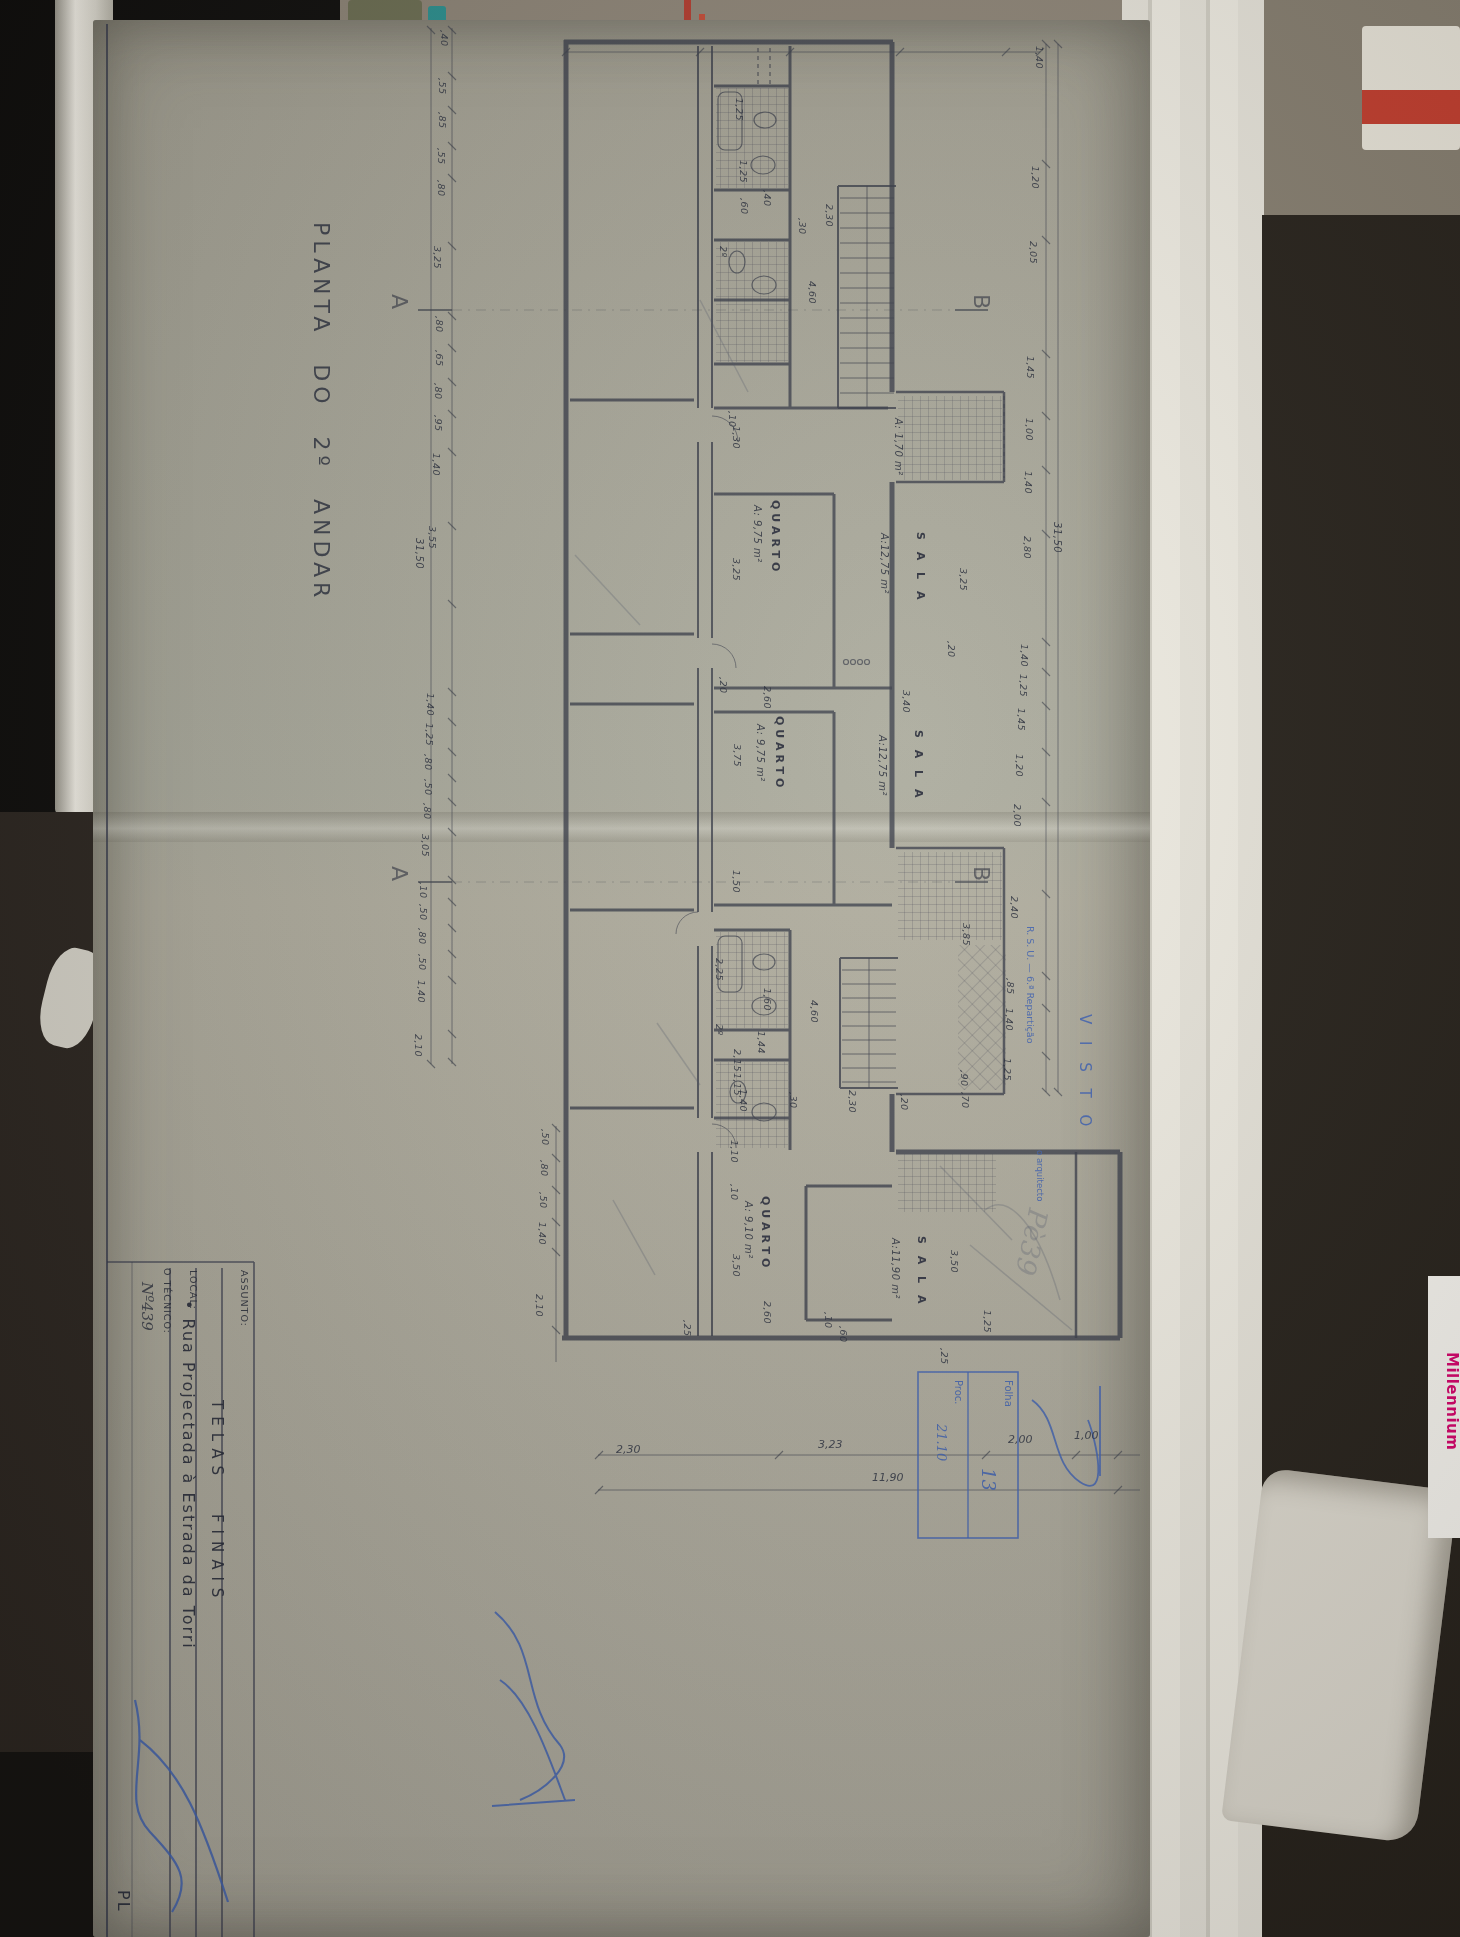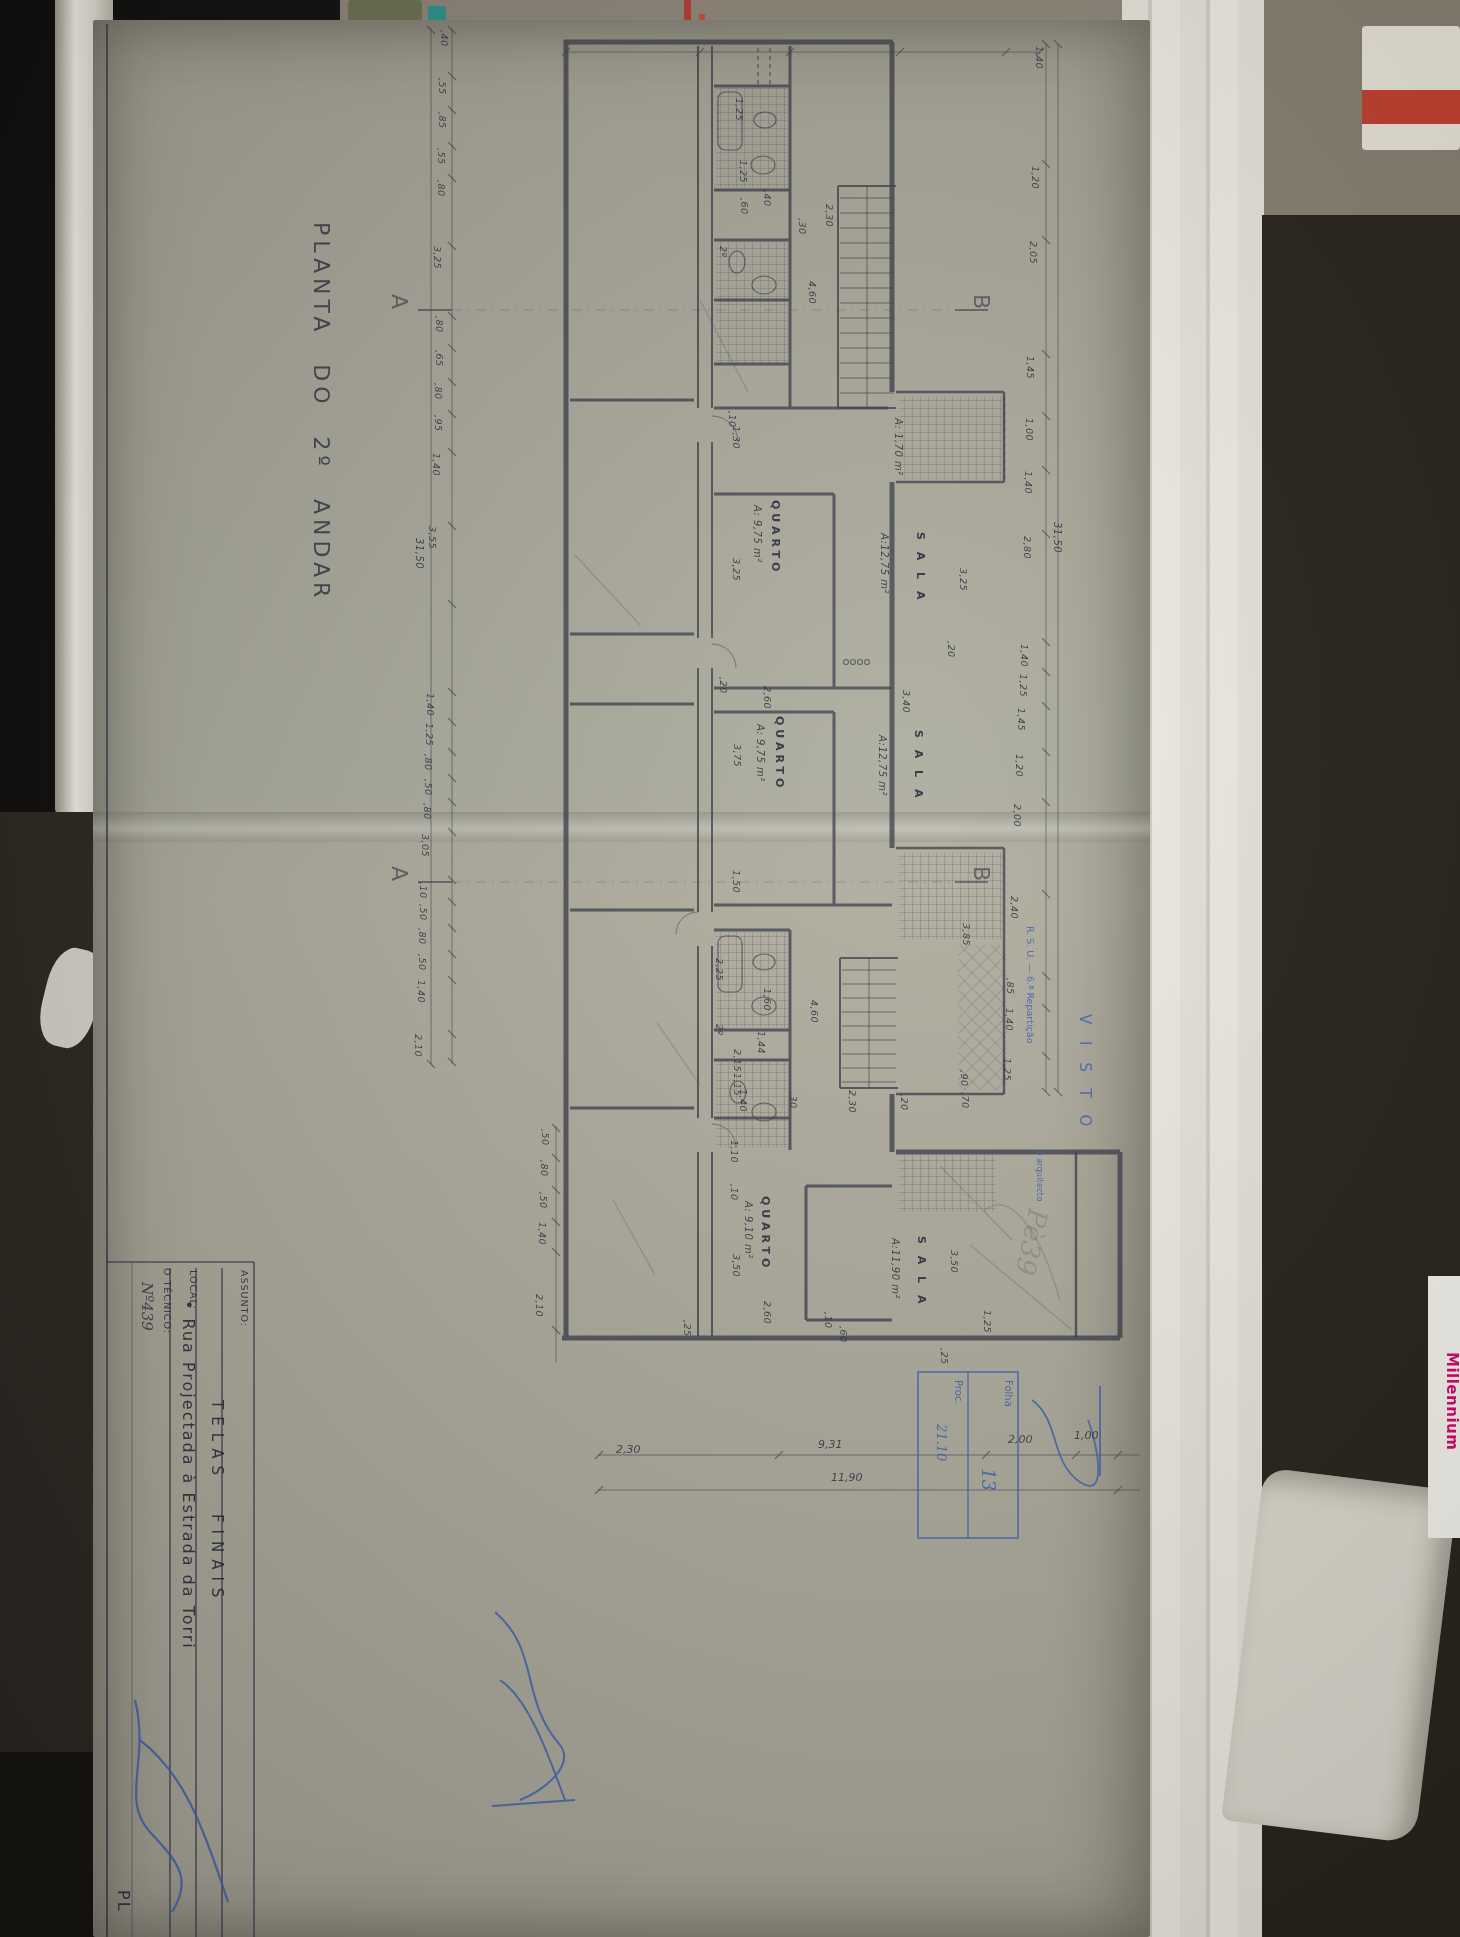--- a/index.html
+++ b/index.html
@@ -307,17 +307,17 @@
     <span class="lab dim rot" style="left: 1019px; top: 896px;">2,40</span>
     <span class="lab dim rot" style="left: 1015px; top: 978px;">,85</span>
     <span class="lab dim rot" style="left: 1014px; top: 1008px;">1,40</span>
     <span class="lab dim rot" style="left: 1012px; top: 1058px;">1,25</span>
     <span class="lab dim rot" style="left: 550px; top: 1129px;">,50</span>
     <span class="lab dim rot" style="left: 549px; top: 1160px;">,80</span>
     <span class="lab dim rot" style="left: 548px; top: 1192px;">,50</span>
     <span class="lab dim rot" style="left: 547px; top: 1222px;">1,40</span>
     <span class="lab dim rot" style="left: 544px; top: 1294px;">2,10</span>
     <span class="lab dimh" style="left: 616px; top: 1444px;">2,30</span>
-    <span class="lab dimh" style="left: 818px; top: 1439px;">9,31</span>
+    <span class="lab dimh" style="left: 818px; top: 1439px;">3,23</span>
     <span class="lab dimh" style="left: 1008px; top: 1434px;">2,00</span>
     <span class="lab dimh" style="left: 1074px; top: 1430px;">1,00</span>
-    <span class="lab dimh" style="left: 831px; top: 1472px; font-style: italic;">11,90</span>
+    <span class="lab dimh" style="left: 872px; top: 1472px; font-style: italic;">11,90</span>
   </div>
 
 </body></html>

